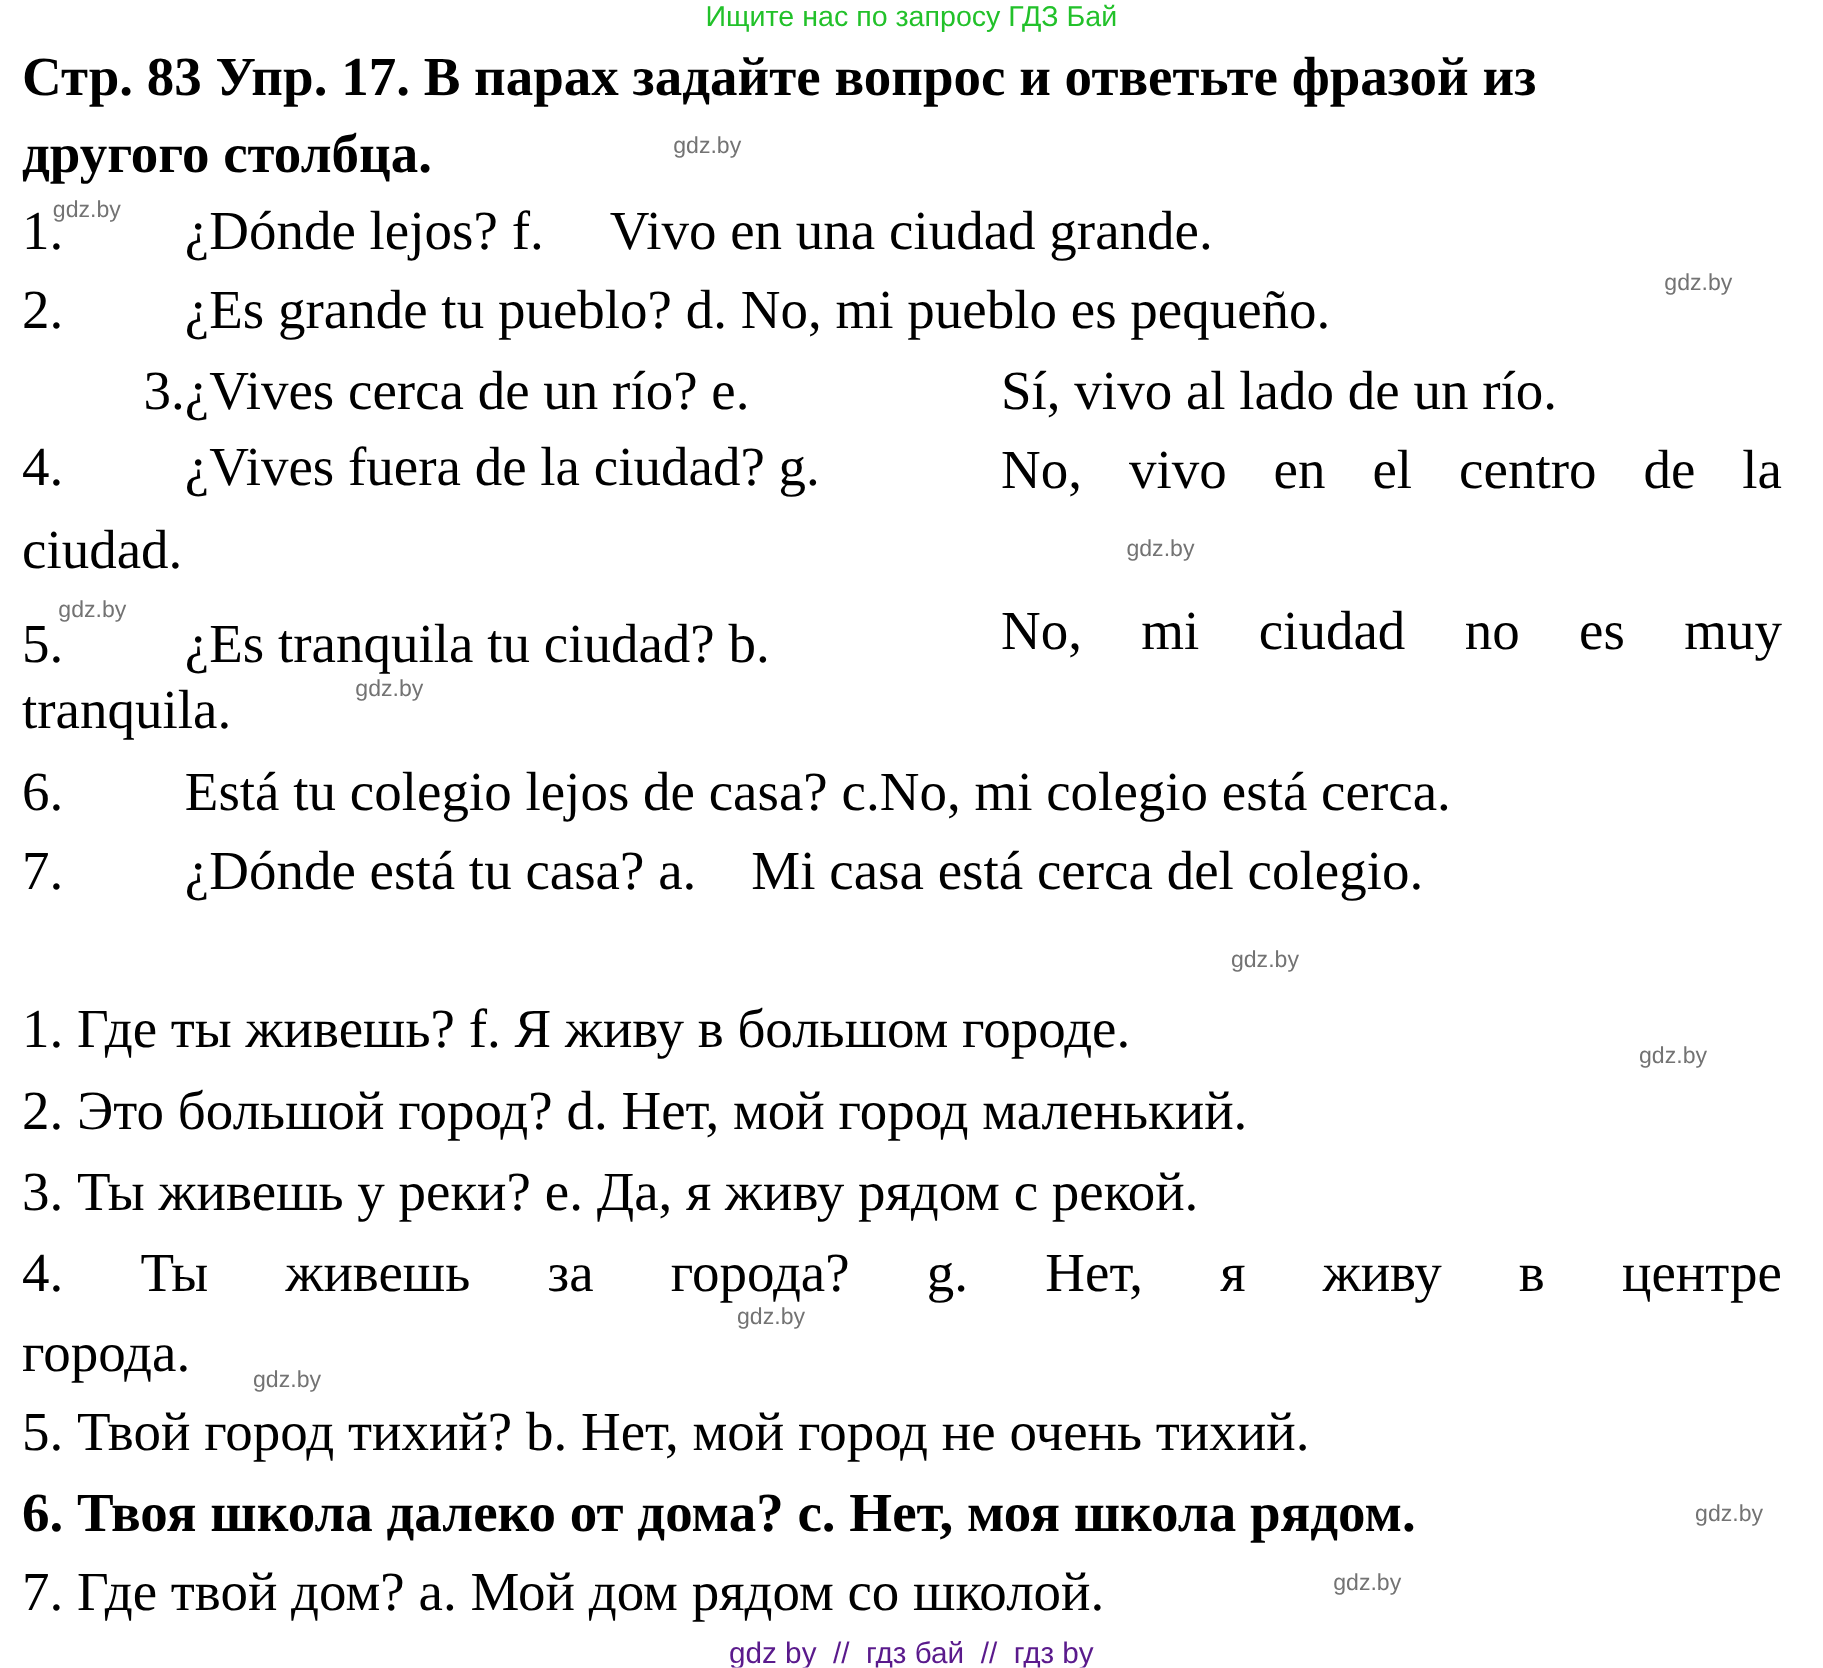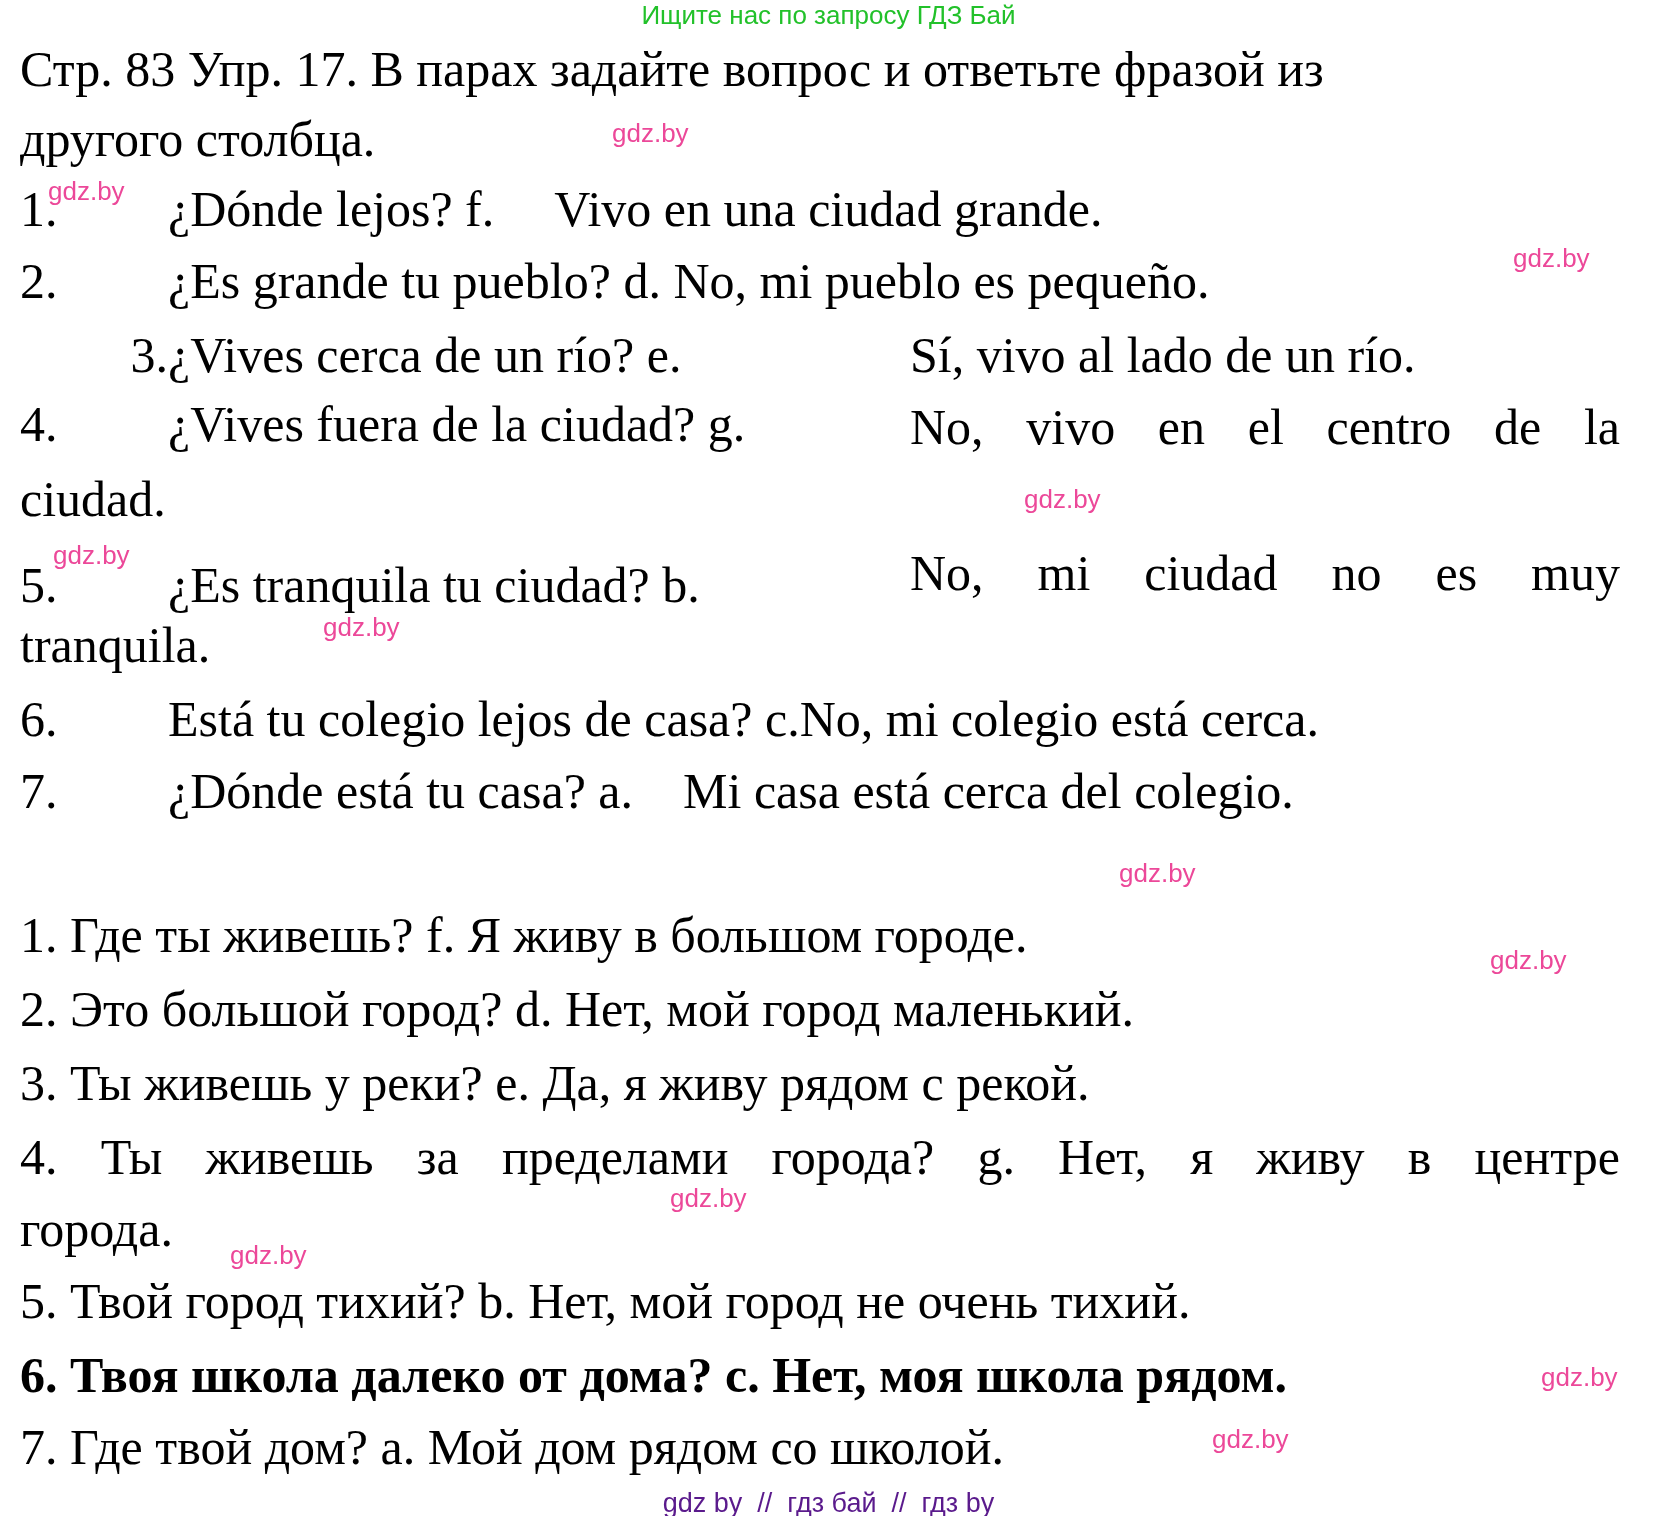--- a/index.html
+++ b/index.html
@@ -4,31 +4,31 @@
 <style>
   html, body { margin: 0; padding: 0; background: #ffffff; }
   body { width: 1657px; height: 1516px; position: relative; overflow: hidden; }
   .abs { position: absolute; white-space: nowrap; }
   .banner {
     left: 0; width: 1657px; top: 0; text-align: center;
     font-family: "Liberation Sans", sans-serif; font-size: 26px; color: #22c12a;
     line-height: 30px;
   }
   .title {
-    left: 20px; font-family: "Liberation Serif", serif; font-weight: normal;
+    left: 20px; font-family: "Liberation Serif", serif; font-weight: bold;
     font-size: 50px; color: #000; line-height: 58px;
   }
   .line {
     font-family: "Liberation Serif", serif; font-size: 50px; color: #000; line-height: 58px;
   }
   .justify-row {
     display: flex; justify-content: space-between;
   }
   .wm {
-    font-family: "Liberation Sans", sans-serif; font-size: 26px; color: #ec4899; line-height: 30px;
+    font-family: "Liberation Sans", sans-serif; font-size: 21px; color: #737373; line-height: 30px;
   }
   .footer {
     left: 0; width: 1657px; top: 1488px; text-align: center;
     font-family: "Liberation Sans", sans-serif; font-size: 27px; color: #5a1a8c;
     line-height: 30px;
   }
   .num { display: inline-block; width: 148px; }
 </style>
 </head>
 <body>
@@ -102,21 +102,20 @@
 
   <div class="abs line" style="left:20px;top:980px;">2. Это большой город? d. Нет, мой город маленький.</div>
 
   <div class="abs line" style="left:20px;top:1054px;">3. Ты живешь у реки? e. Да, я живу рядом с рекой.</div>
 
   <div class="abs line justify-row" style="left:20px;width:1600px;top:1128px;">
     <span>4.</span>
     <span>Ты</span>
     <span>живешь</span>
     <span>за</span>
-    <span>пределами</span>
     <span>города?</span>
     <span>g.</span>
     <span>Нет,</span>
     <span>я</span>
     <span>живу</span>
     <span>в</span>
     <span>центре</span>
   </div>
   <div class="abs wm" style="left:670px;top:1183px;">gdz.by</div>
   <div class="abs line" style="left:20px;top:1200px;">города.</div>

